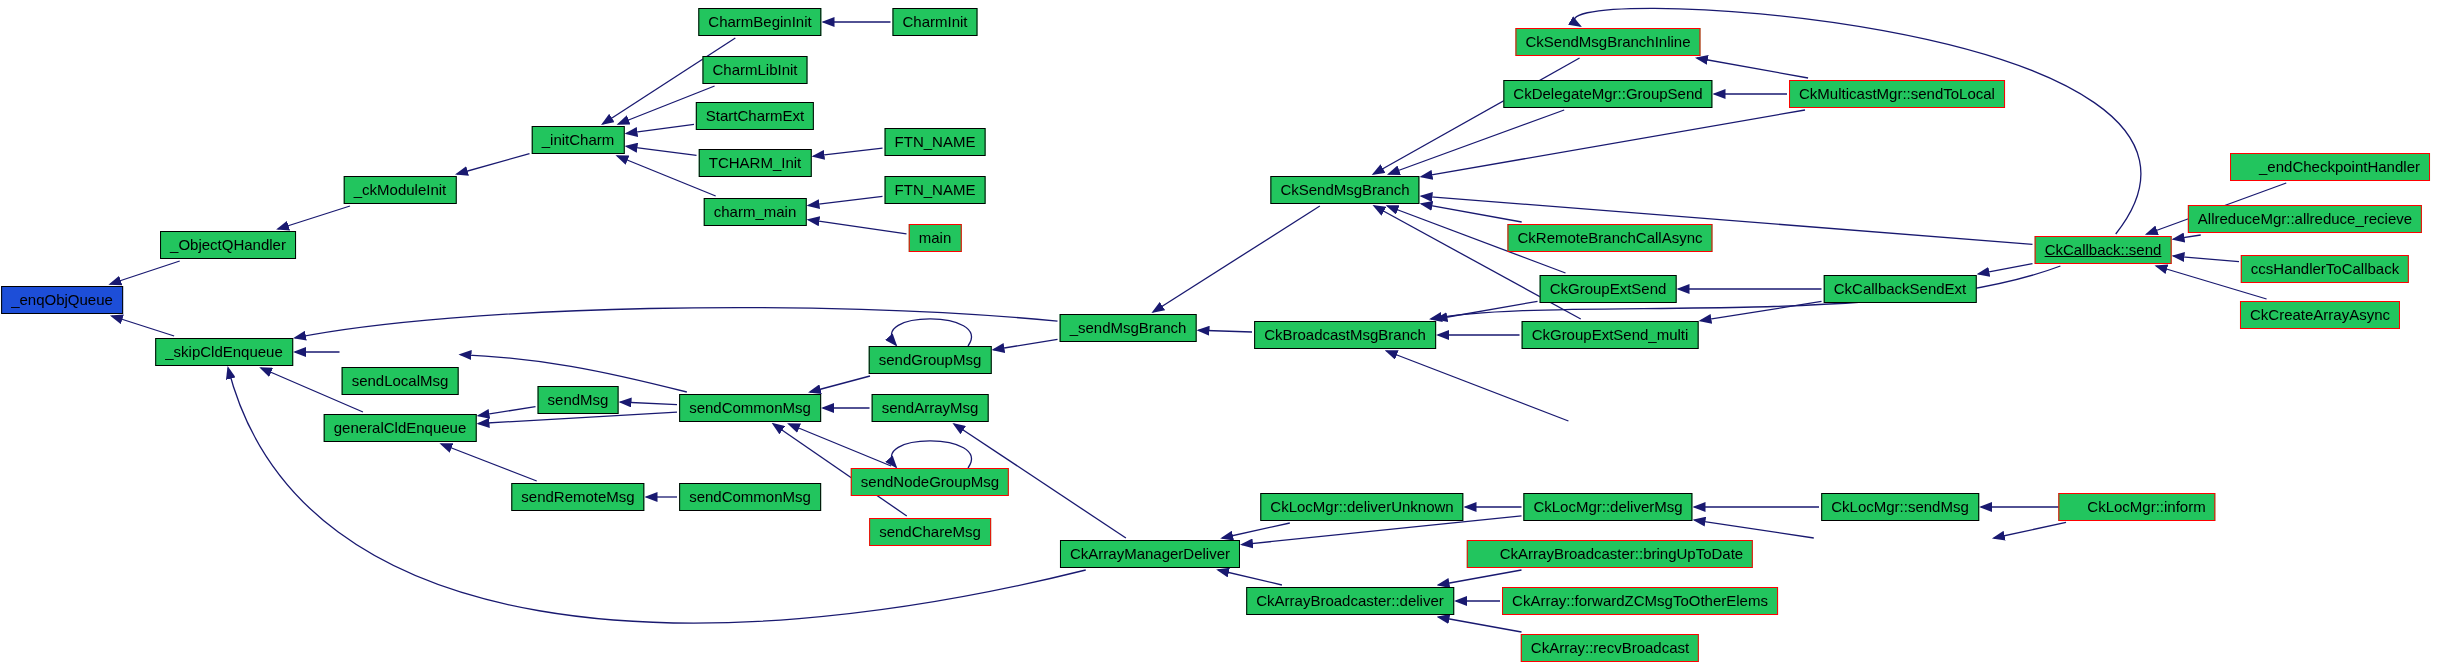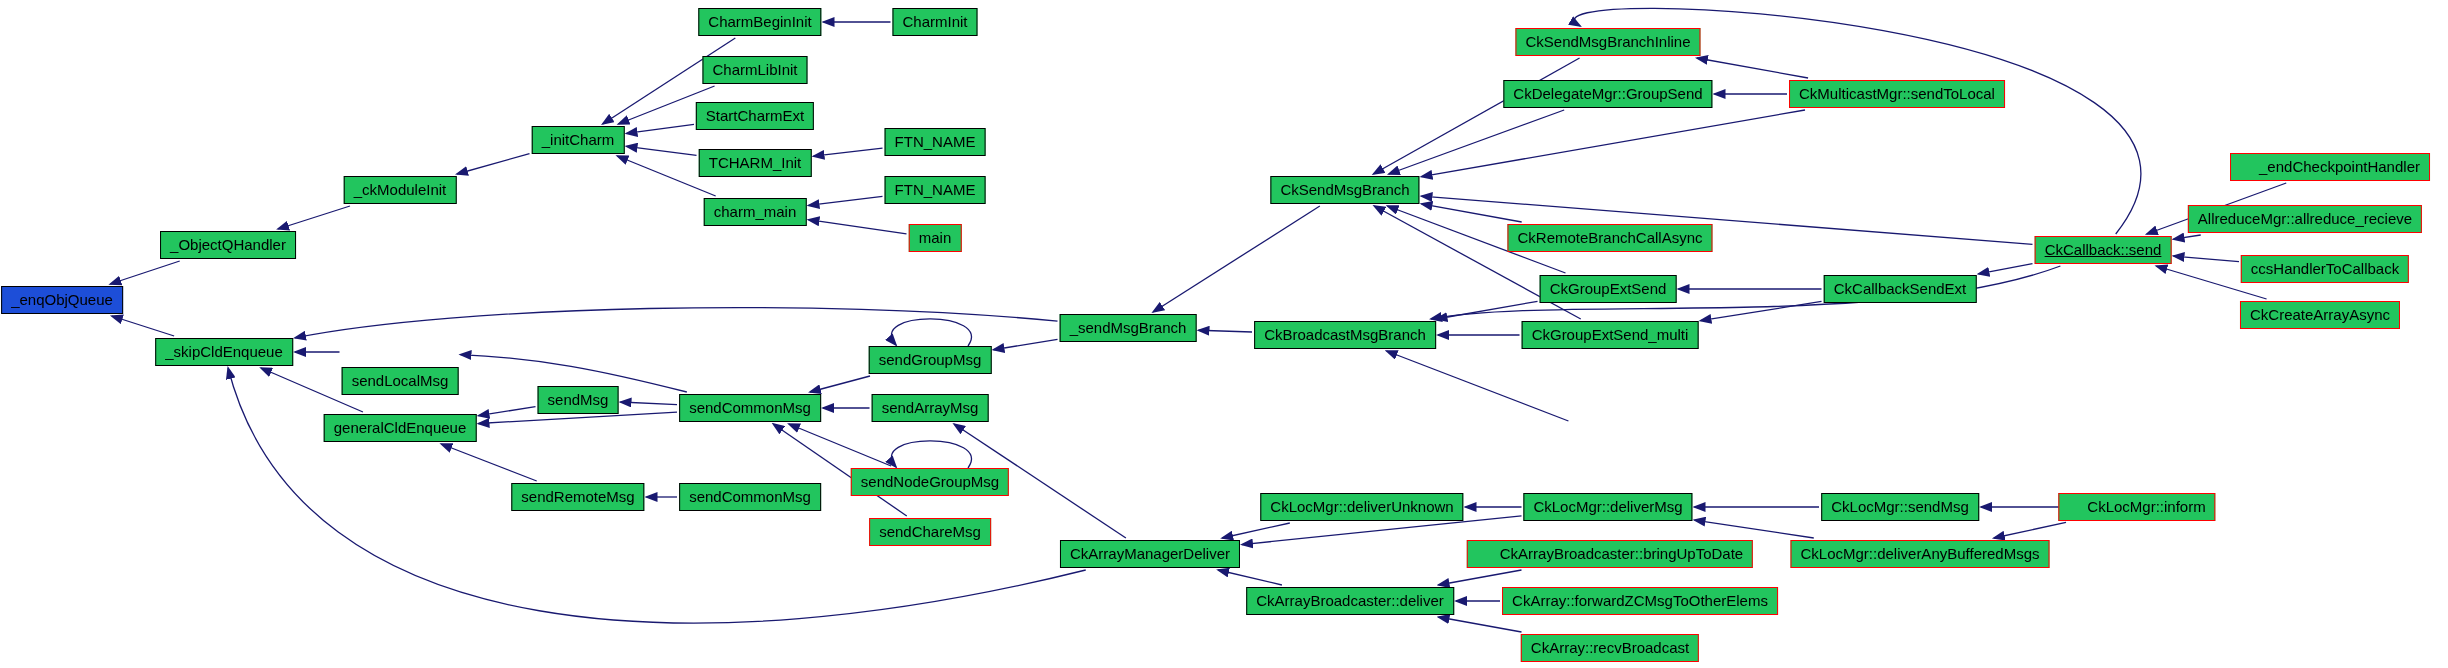--- a/index.html
+++ b/index.html
@@ -141,18 +141,17 @@
     <div class="node" style="left: 1900px; top: 289px;">CkCallbackSendExt</div>
     <div class="node red" style="left: 2103px; top: 250px; text-decoration: underline;">CkCallback::send</div>
     <div class="node red" style="left: 2330px; top: 167px; padding-left: 28px;">_endCheckpointHandler</div>
     <div class="node red" style="left: 2305px; top: 219px;">AllreduceMgr::allreduce_recieve</div>
     <div class="node red" style="left: 2325px; top: 269px;">ccsHandlerToCallback</div>
     <div class="node red" style="left: 2320px; top: 315px;">CkCreateArrayAsync</div>
     <div class="node" style="left: 1362px; top: 507px;">CkLocMgr::deliverUnknown</div>
     <div class="node" style="left: 1608px; top: 507px;">CkLocMgr::deliverMsg</div>
     <div class="node" style="left: 1900px; top: 507px;">CkLocMgr::sendMsg</div>
     <div class="node red" style="left: 2137px; top: 507px; padding-left: 28px;">CkLocMgr::inform</div>
-    <div class="node red" style="left: 1920px; top: 554px;">CkLocMgr::deliverAnyBufferedMsgs</div>
     <div class="node red" style="left: 1610px; top: 554px; padding-left: 32px;">CkArrayBroadcaster::bringUpToDate</div>
     <div class="node" style="left: 1350px; top: 601px;">CkArrayBroadcaster::deliver</div>
     <div class="node red" style="left: 1640px; top: 601px;">CkArray::forwardZCMsgToOtherElems</div>
     <div class="node red" style="left: 1610px; top: 648px;">CkArray::recvBroadcast</div>
   </div>
 
 </body></html>

